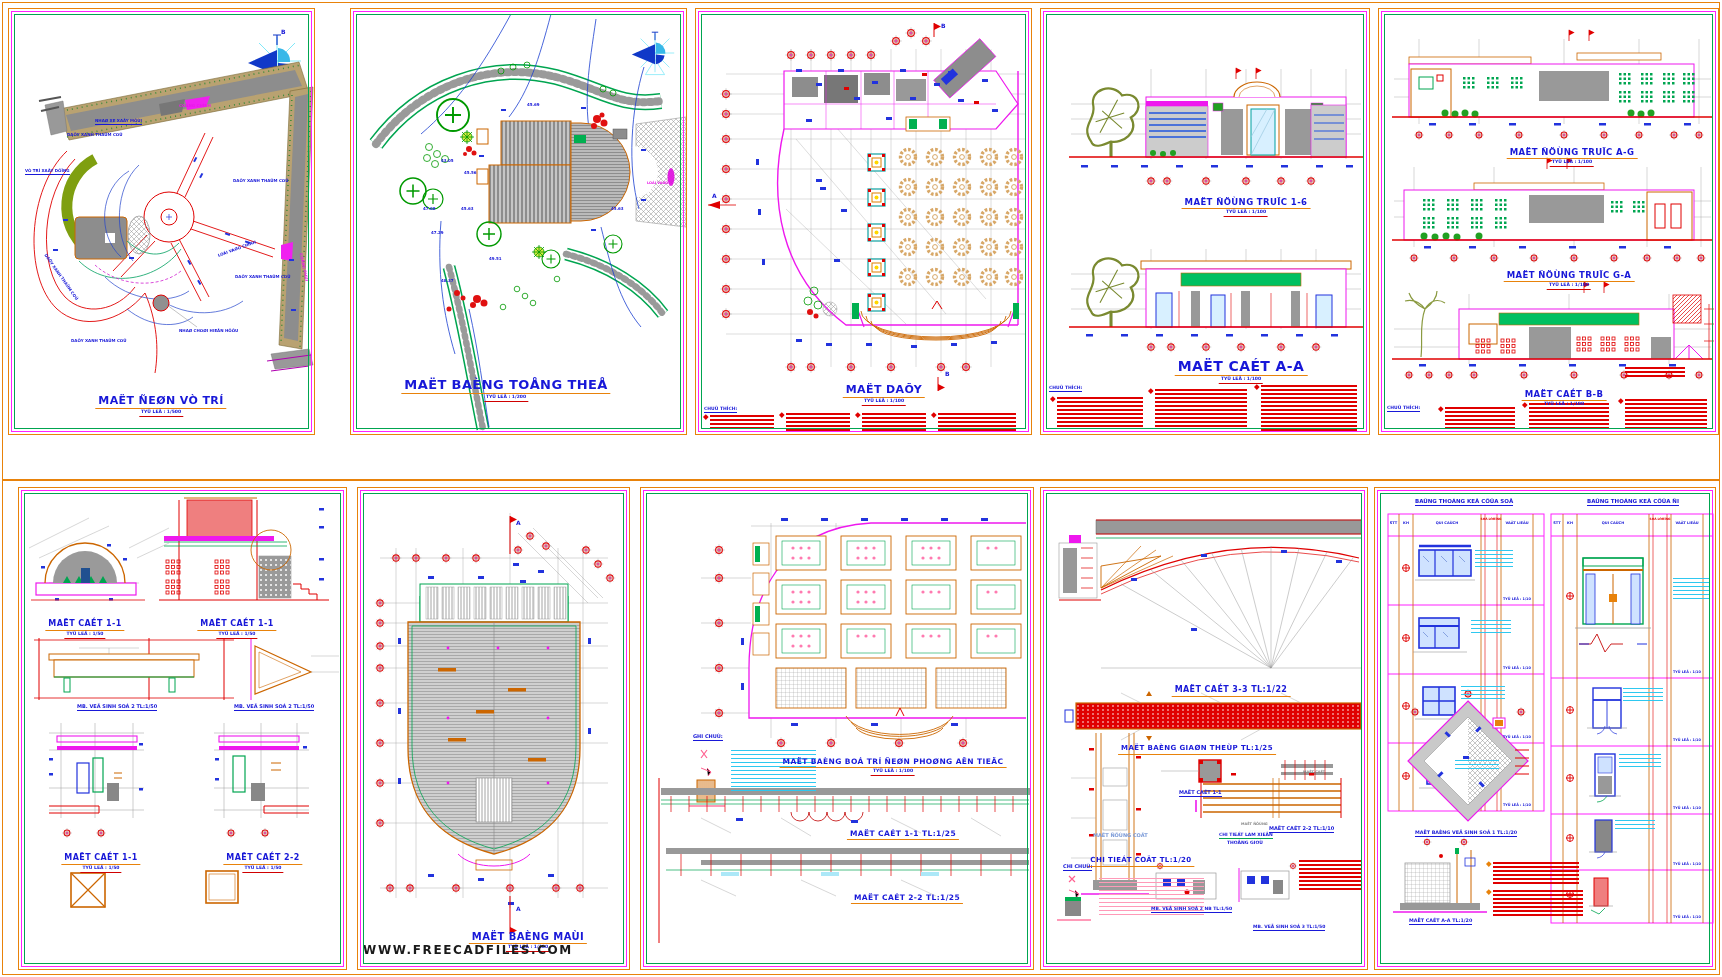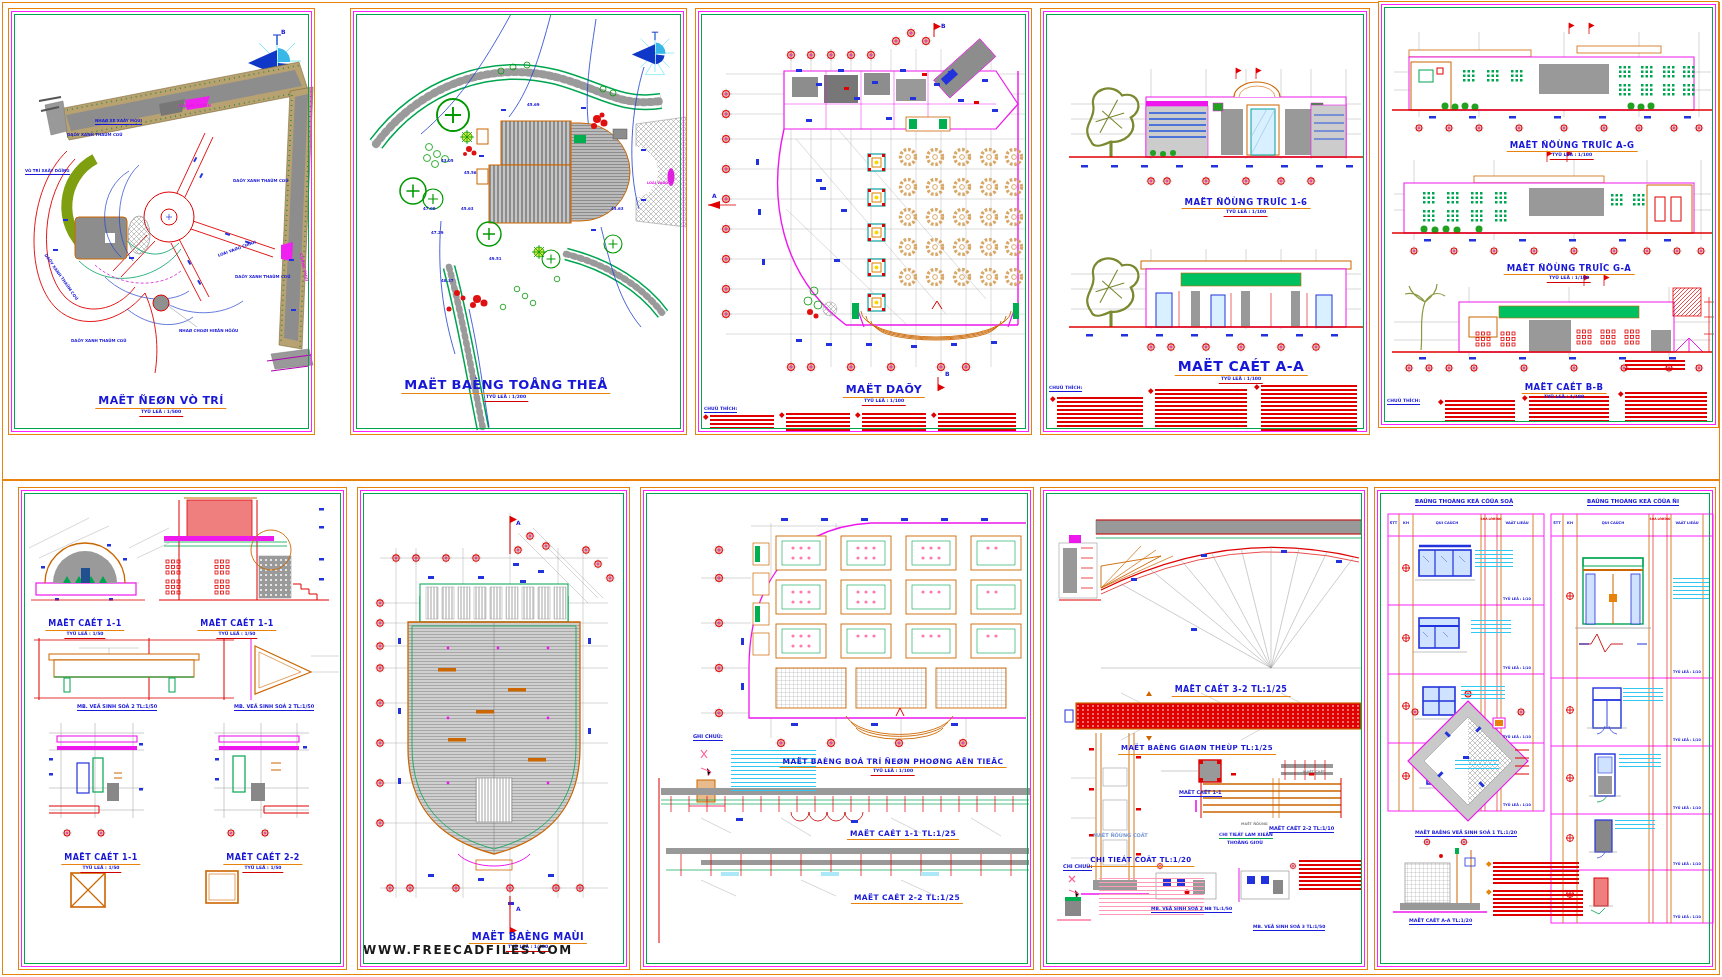--- a/index.html
+++ b/index.html
@@ -601,21 +601,21 @@
   <span class="lbl u" style="left:8px;top:376px;font-size:4.5px">CHUÙ THÍCH:</span>
   <div class="dia" style="left:10px;top:388px"></div>
   <div class="rn" style="left:16px;top:388px;width:86px;height:30px"></div>
   <div class="dia" style="left:108px;top:380px"></div>
   <div class="rn" style="left:114px;top:380px;width:92px;height:40px"></div>
   <div class="dia" style="left:214px;top:376px"></div>
   <div class="rn" style="left:220px;top:376px;width:96px;height:48px"></div>
 </div>
 
 
-<div class="sheet" style="left:1378px;top:1px;width:339px;height:425px">
+<div class="sheet" style="left:1378px;top:8px;width:339px;height:425px">
   <svg width="339" height="425" viewBox="0 0 339 425">
     <g stroke="#999" stroke-width=".4">
       <path d="M15 70H332M15 88H332M40 30V115M100 30V115M185 30V115M260 30V115M320 30V115"></path>
       <path d="M15 192H332M15 208H332M35 158V238M115 158V238M195 158V238M268 158V238M322 158V238"></path>
       <path d="M15 320H332M15 338H332M90 285V355M190 285V355M290 285V355"></path>
     </g>
     <use href="#flag" transform="translate(190,32) scale(.8)"></use>
       <use href="#flag" transform="translate(210,32) scale(.8)"></use>
     <rect x="30" y="48" width="122" height="7" fill="#fff" stroke="#cc6600" stroke-width=".8"></rect>
     <rect x="198" y="44" width="84" height="7" fill="#fff" stroke="#cc6600" stroke-width=".8"></rect>
@@ -1238,21 +1238,21 @@
     <circle cx="146" cy="404" r="2.5" fill="#e00000"></circle>
     <use href="#axm" transform="translate(119,378) scale(.6)"></use>
     <rect x="200" y="383" width="48" height="28" fill="#fff" stroke="#999" stroke-width=".7"></rect>
     <rect x="206" y="388" width="8" height="8" fill="#2233dd"></rect>
       <rect x="220" y="388" width="8" height="8" fill="#2233dd"></rect>
     <rect x="232" y="392" width="10" height="14" fill="#888"></rect>
     <path d="M198 380 V414" stroke="#ee18ee" stroke-width="1"></path>
     <use href="#axm" transform="translate(252,378) scale(.6)"></use>
   </svg>
   <div class="ttl" style="left:190px;top:190px">
-    <span class="t" style="font-size:8px">MAËT CAÉT 3-2 TL:1/25</span>
+    <span class="t" style="font-size:8px">MAËT CAÉT 3-3 TL:1/22</span>
   </div>
   <div class="ttl" style="left:156px;top:248px">
     <span class="t" style="font-size:7px">MAËT BAÈNG GIAØN THEÙP TL:1/25</span>
   </div>
   <span class="lbl u" style="left:138px;top:302px;font-size:5px">MAËT CAÉT 1-1</span>
   <span class="lbl u" style="left:228px;top:338px;font-size:5px">MAËT CAÉT 2-2 TL:1/10</span>
   <span class="lbl gray" style="left:262px;top:282px;font-size:3.5px">MAËT CAÉT</span>
   <span class="lbl gray" style="left:200px;top:334px;font-size:3.5px">MAËT ÑÖÙNG</span>
   <span class="lbl" style="left:178px;top:344px;font-size:4.5px;border-bottom:.8px solid #00a550;padding-bottom:.5px">CHI TIEÁT LAM XIEÂN</span>
   <span class="lbl" style="left:186px;top:352px;font-size:4.5px">THOÂNG GIOÙ</span>

